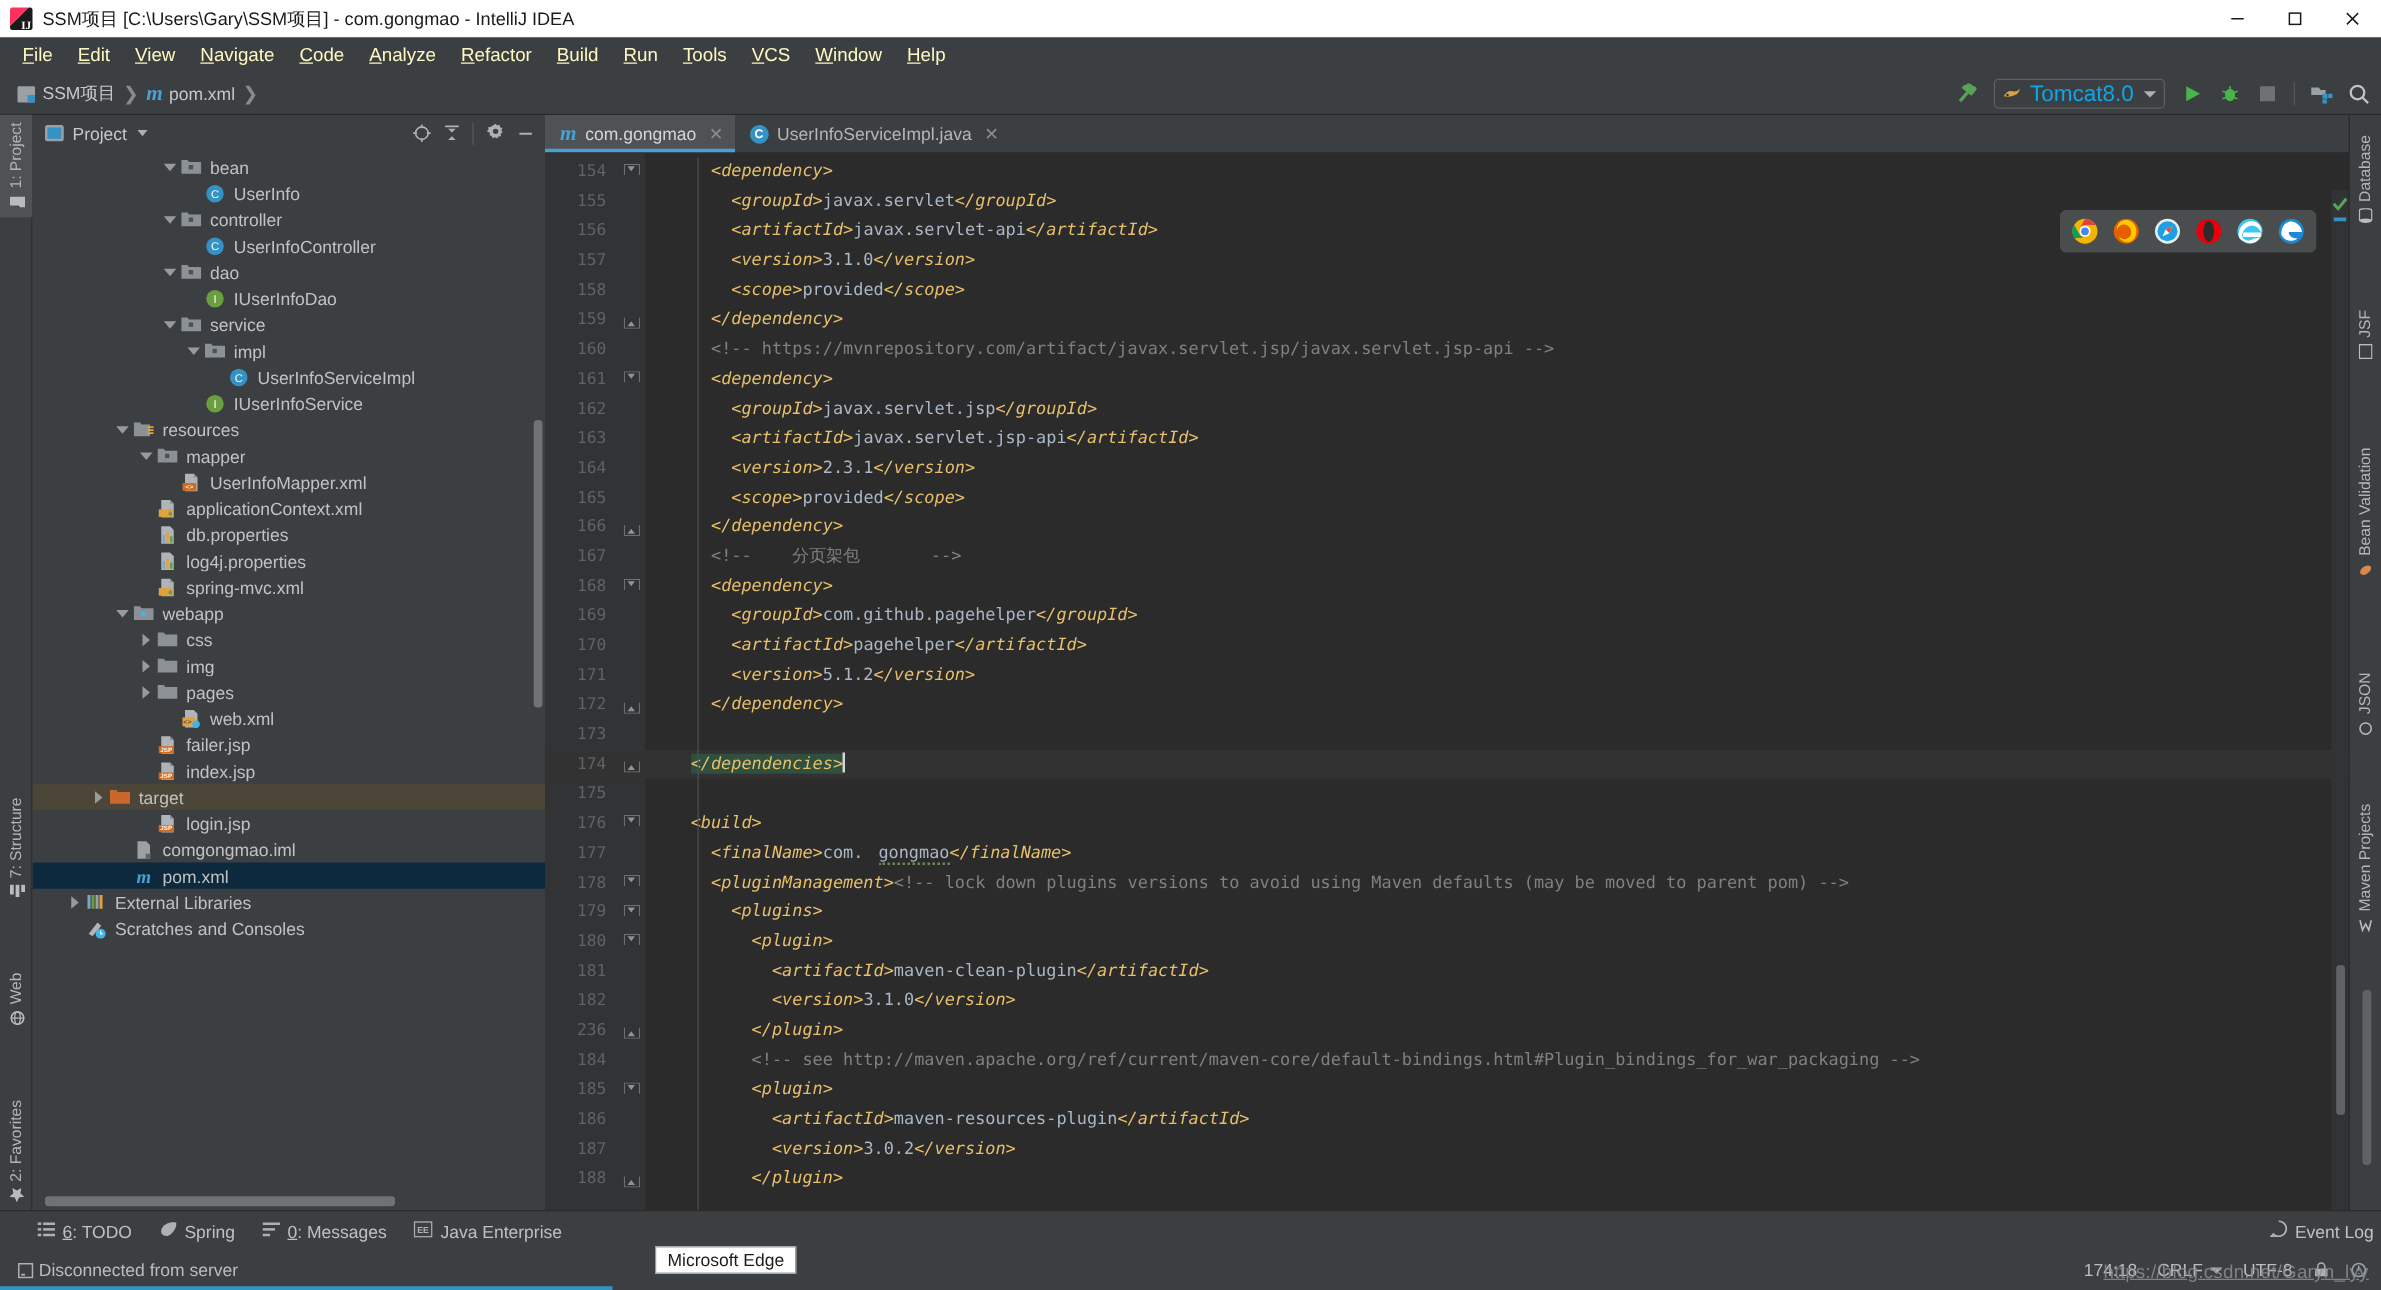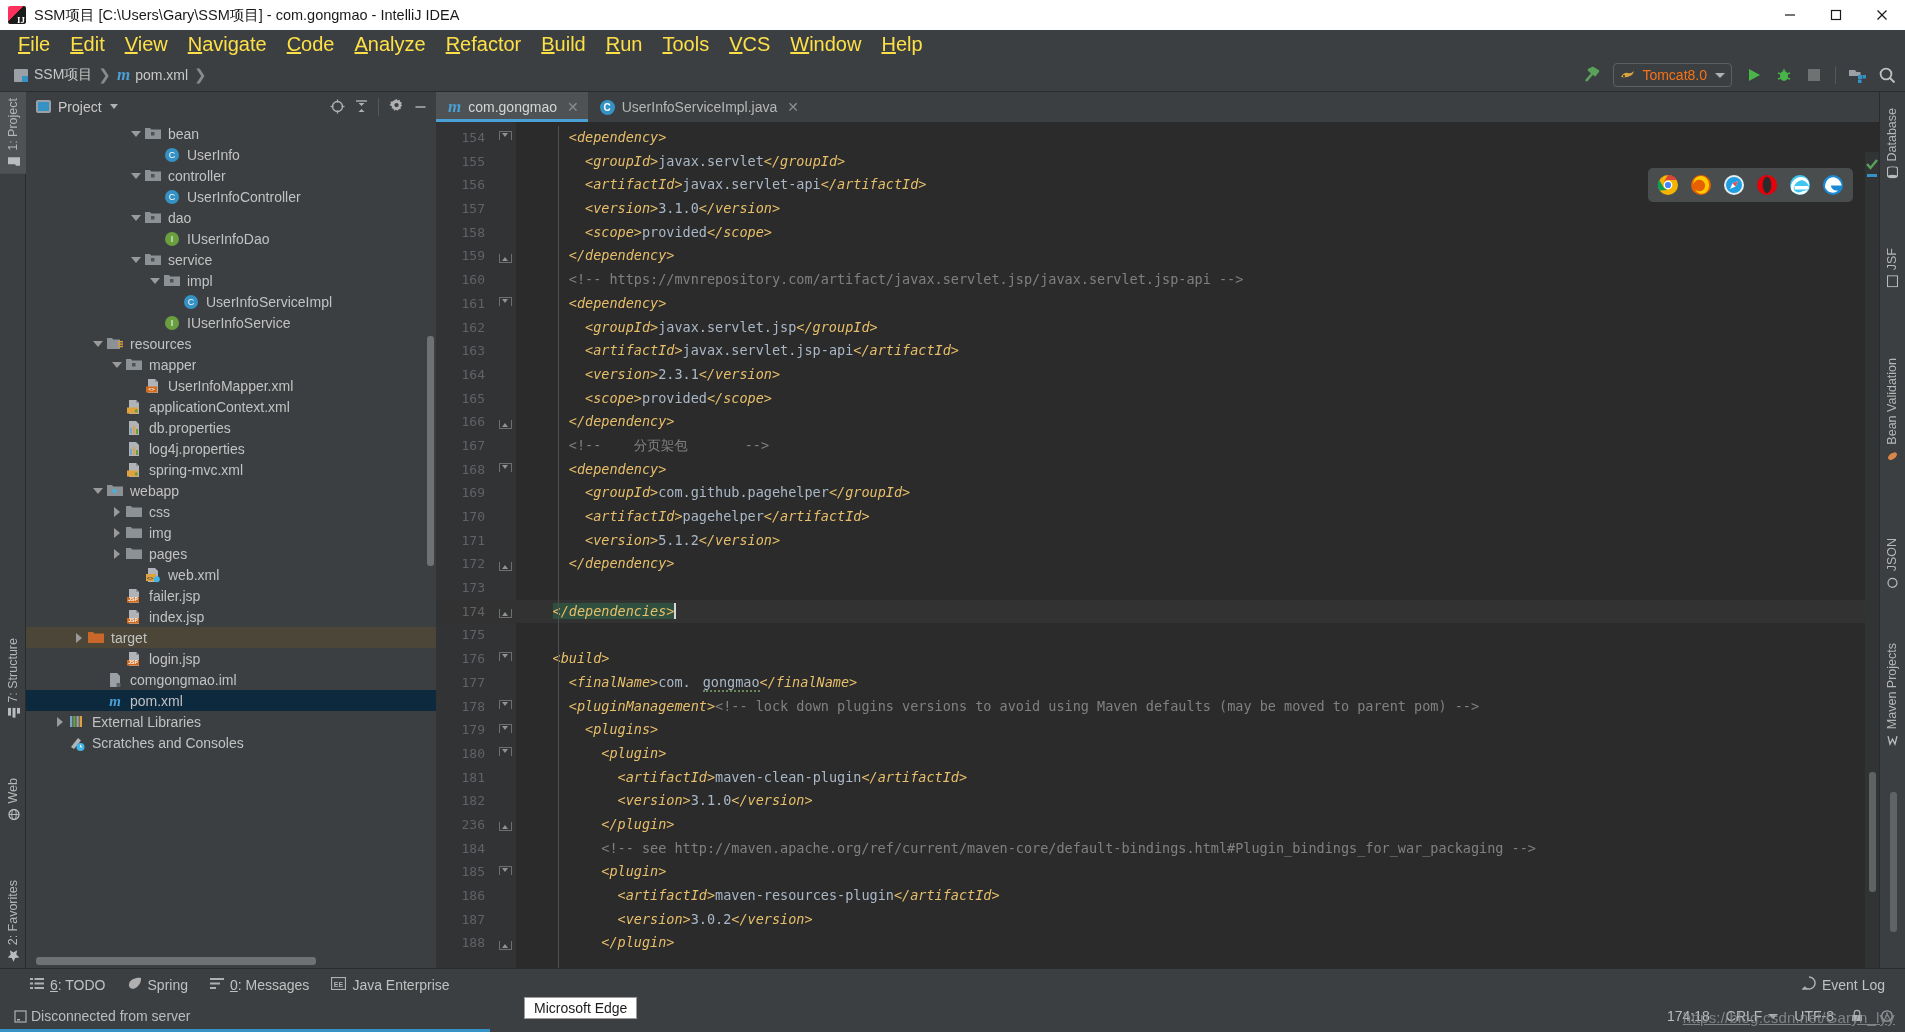--- a/index.html
+++ b/index.html
@@ -35,21 +35,21 @@
   }
   .tb-btn.close { color: #1a1a1a; }
   .tb-btn svg { display: block; }
 
   
   .menubar {
     position: absolute; top: 30px; left: 0; width: 1905px; height: 29px;
     background: #3c3f41; display: flex; align-items: center; padding-left: 8px;
   }
   .menu-item {
-    font-size: 20px; color: #fde047; padding: 3px 10px; white-space: nowrap;
+    font-size: 15px; color: #fef9c3; padding: 3px 10px; white-space: nowrap;
   }
   .menu-item u { text-decoration: underline; }
 
   
   .navbar {
     position: absolute; top: 59px; left: 0; width: 1905px; height: 33px;
     background: #3c3f41; display: flex; align-items: center;
     border-bottom: 1px solid #2b2b2b;
   }
   .crumbs { display: flex; align-items: center; padding-left: 14px; }
@@ -61,21 +61,21 @@
   }
   .ic-module::after{ content:""; position:absolute; right:0; bottom:0; width:6px; height:6px; background:#3592c4;}
   .ic-maven { color: #4a9fd4; font-style: italic; font-family: "Liberation Serif", serif; font-size: 17px; margin-right: 5px; font-weight: bold;}
   .nav-spacer { flex: 1; }
   .nav-right { display: flex; align-items: center; padding-right: 4px; gap: 2px;}
   .hammer { width: 26px; height: 26px; display:flex; align-items:center; justify-content:center;}
   .run-config {
     display: flex; align-items: center; height: 24px; padding: 0 6px 0 5px;
     border: 1px solid #5e6060; border-radius: 4px; gap: 6px; margin: 0 6px;
   }
-  .run-config .rc-label { font-size: 14px; color: #f97316; white-space: nowrap; }
+  .run-config .rc-label { font-size: 18px; color: #0ea5e9; white-space: nowrap; }
   .cat-ic { width:17px; height:15px; flex:none; }
   .caret-dn { width: 0; height: 0; border-left: 5px solid transparent; border-right: 5px solid transparent; border-top: 5px solid #b0b0b0; margin-left:2px;}
   .tbtn { width: 28px; height: 26px; display:flex; align-items:center; justify-content:center;}
   .vdiv { width:1px; height:18px; background:#555858; margin:0 5px;}
 
   
   .left-strip {
     position: absolute; top: 92px; left: 0; width: 26px; bottom: 64px;
     background: #3c3f41; border-right: 1px solid #2b2b2b;
   }
@@ -1010,21 +1010,21 @@
         <span><u>0</u>: Messages</span>
       </div>
       <div class="bb-item">
         <span><svg width="15" height="13" viewBox="0 0 15 13">
             <rect x="0.5" y="0.5" width="14" height="12" fill="none" stroke="#b0b0b0" stroke-width="1.2"></rect>
             <text x="7.5" y="9.5" font-size="7" fill="#b0b0b0" text-anchor="middle" font-family="Liberation Sans" font-weight="bold">EE</text>
           </svg></span>
         <span>Java Enterprise</span>
       </div>
       <div class="bb-spacer"></div>
-      <div class="bb-item" style="margin-right: 20px; text-align: right;">
+      <div class="bb-item" style="margin-right: 6px; text-align: right;">
         <span><svg width="14" height="14" viewBox="0 0 14 14">
             <path d="M7 1 a6 6 0 1 1 -4.2 10.2 L1 13 h6 a6 6 0 0 0 0 -12z" fill="none" stroke="#b0b0b0" stroke-width="1.3"></path>
           </svg></span>
         <span>Event Log</span>
       </div>
     </div>
 
   <div class="status-bar">
     <span class="sb-item" style="margin-left:0;">
       <svg width="13" height="13" viewBox="0 0 13 13">

